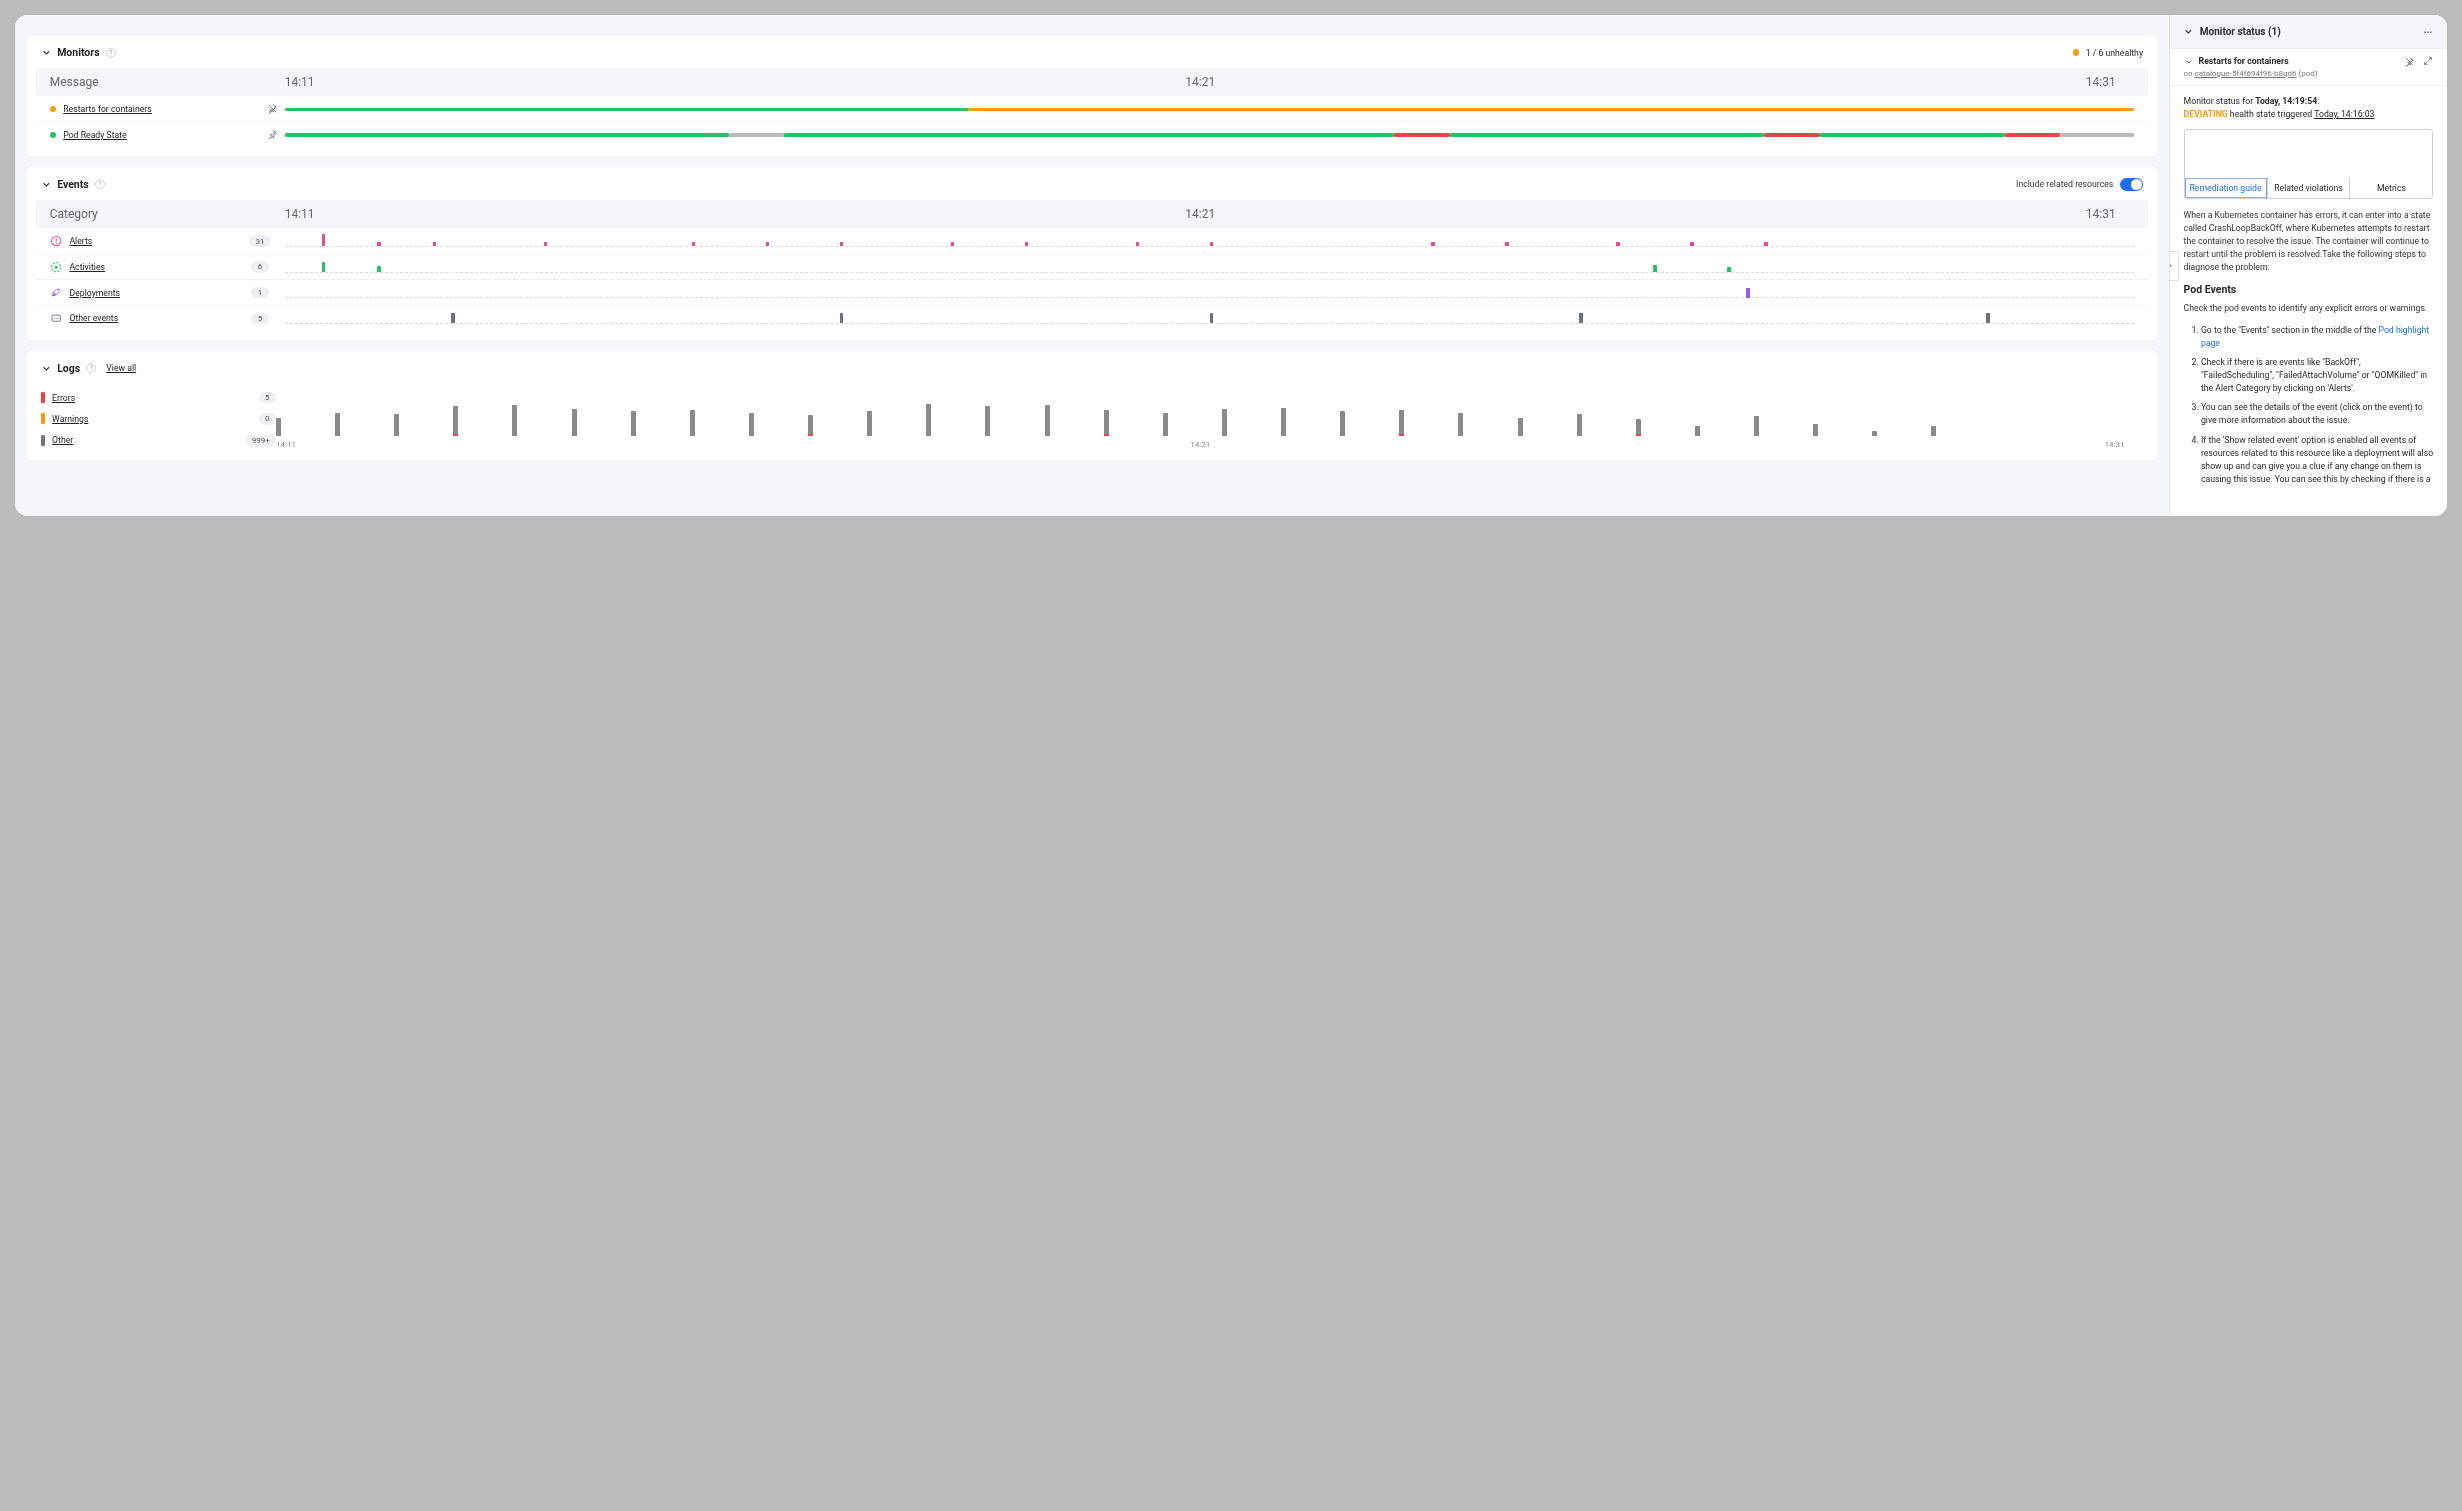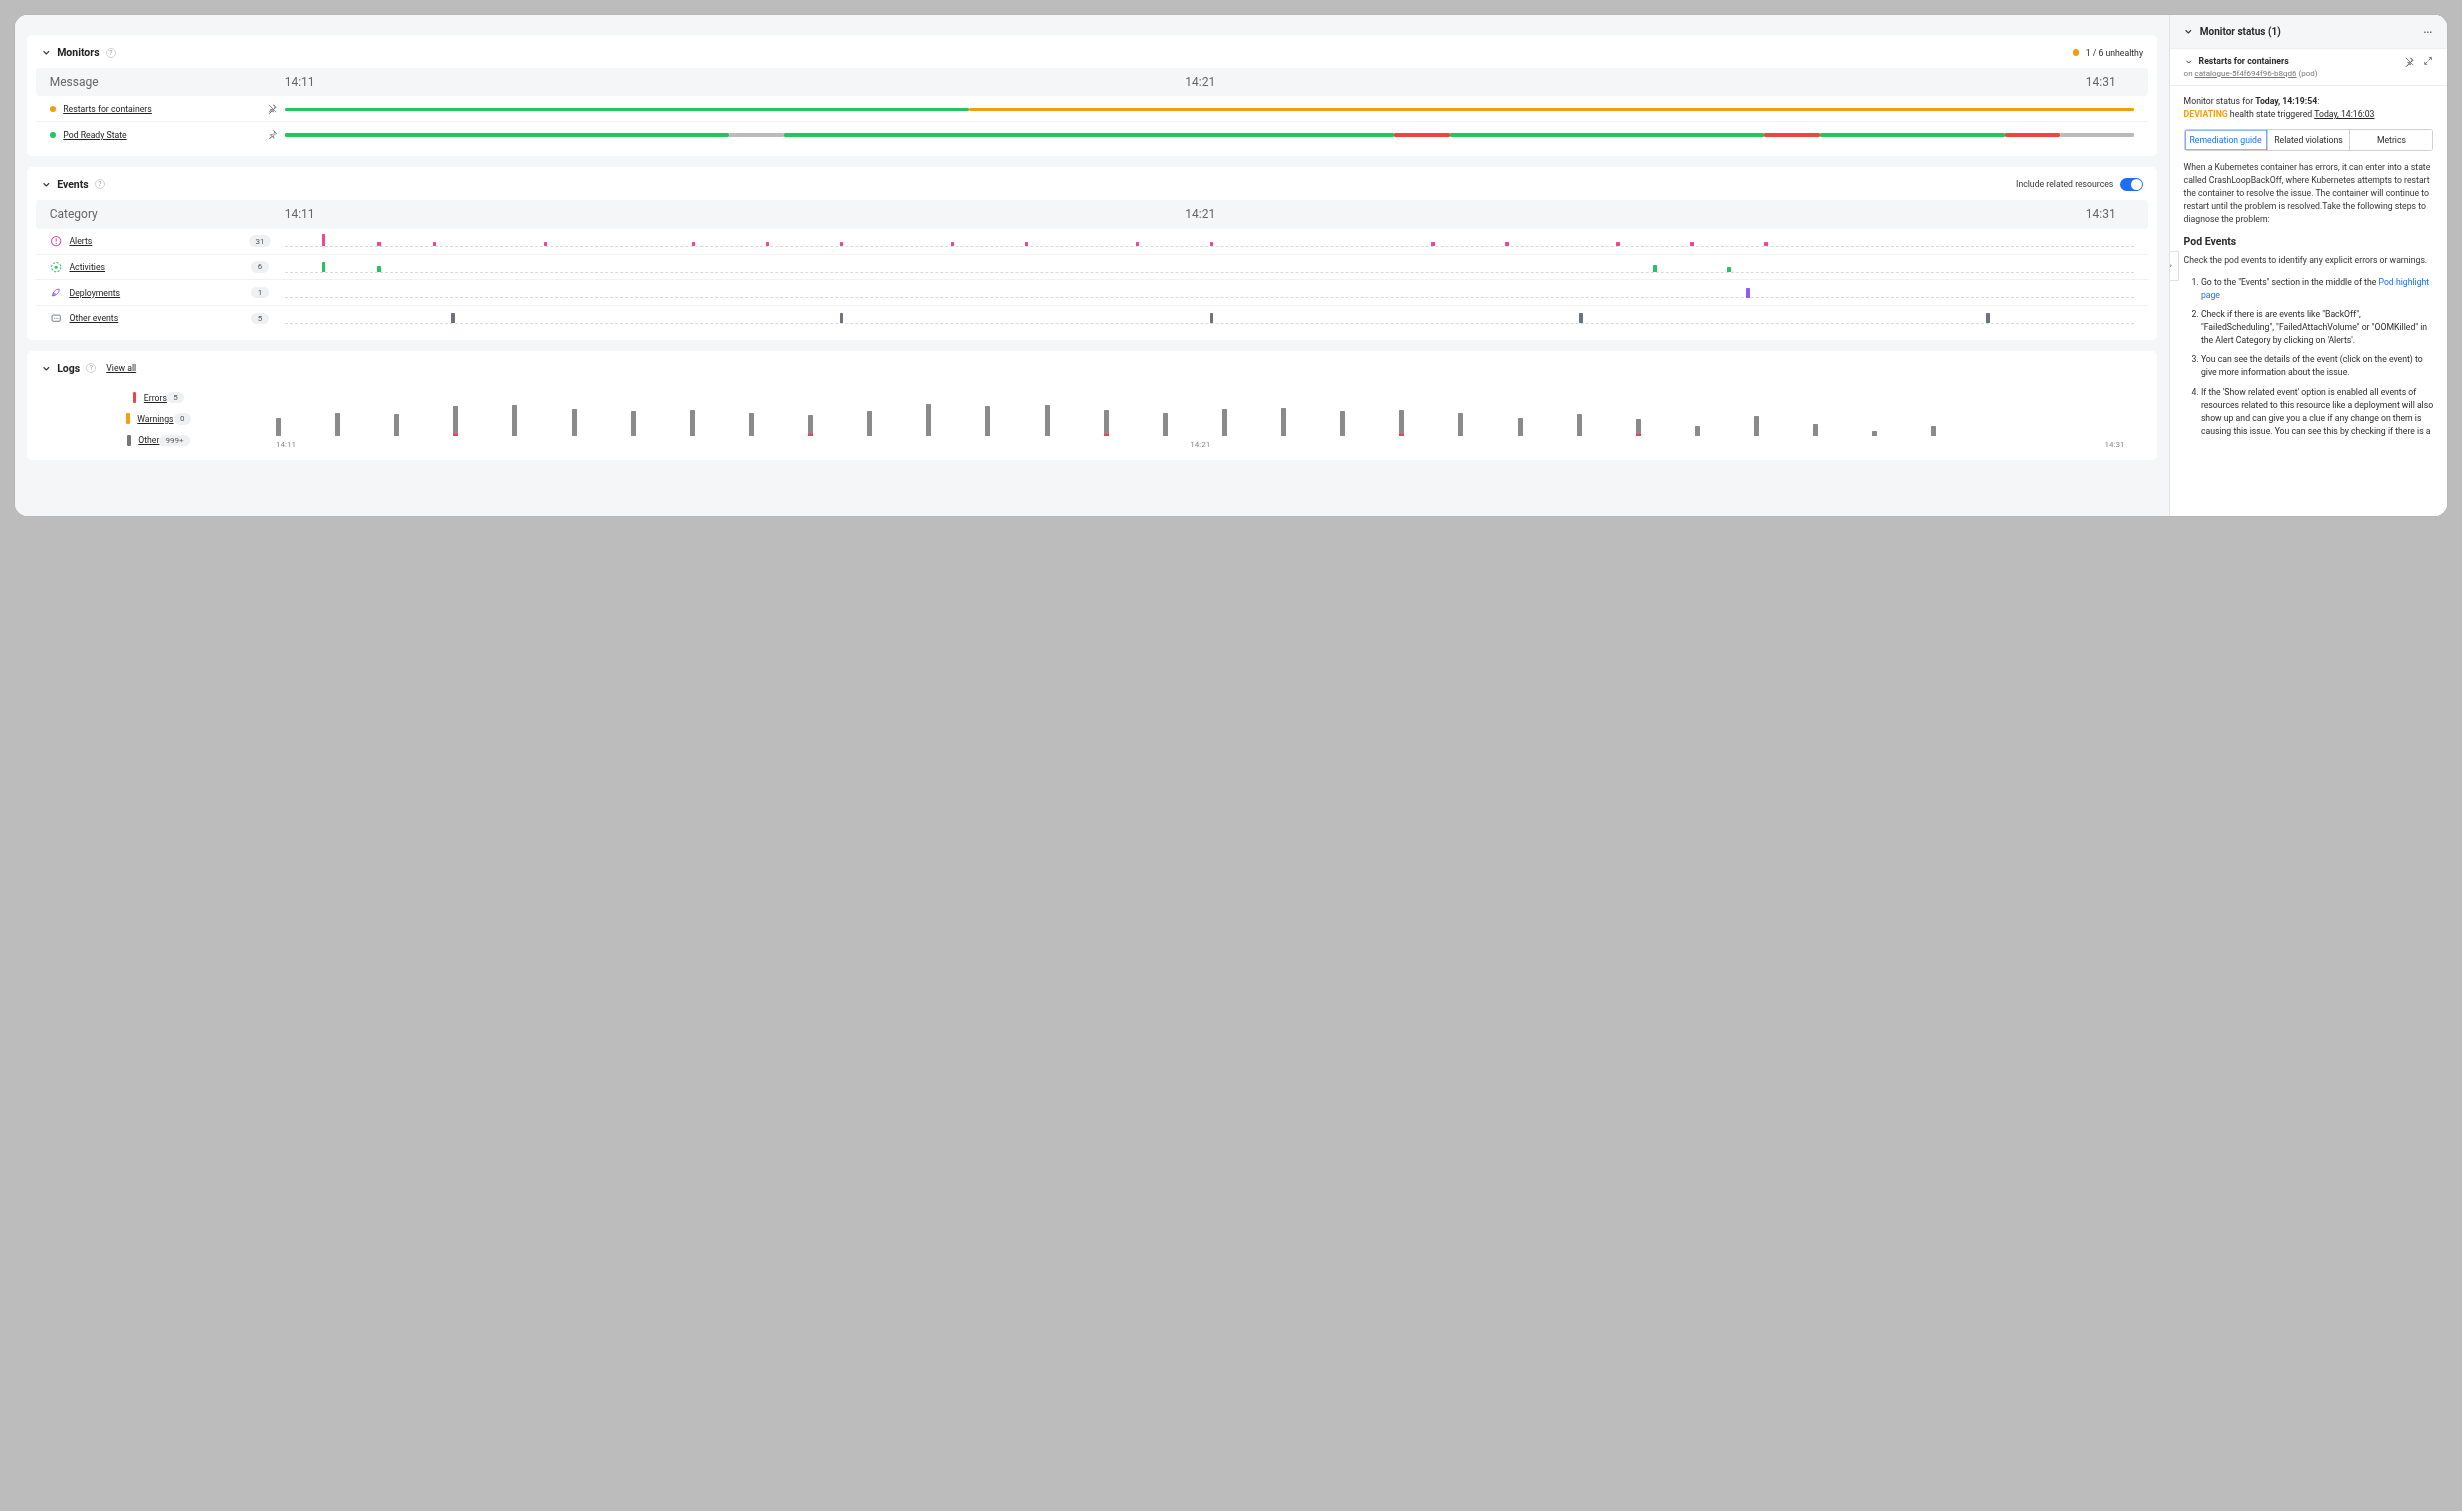--- a/index.html
+++ b/index.html
@@ -75,40 +75,40 @@
   .toggle {
     width:23.5px;height:13.6px;border-radius:6.8px;background:#1d6ff5;position:relative;cursor:pointer;
   }
   .toggle::after { content:"";position:absolute;right:1.2px;top:1.2px;width:11px;height:11px;border-radius:50%;background:#fff;}
   .include-wrap { display:flex;align-items:center;gap:6.2px;color:#333;font-size:8.7px;}
   .mini-bar { position:absolute; bottom:1.2px; width:3.7px; border-radius:0.6px;}
   .dashline { position:absolute; bottom:0.6px; left:0; right:0; height:0; border-bottom:1.2px dashed #d9d9d9;}
   
   .logs-body { display:flex; padding: 3.7px 13.6px 0 13.6px; }
   .logs-cats { flex:0 0 235px; }
-  .logs-cat { display:flex; align-items:center; justify-content:center; padding:5px 0;}
+  .logs-cat { display:flex; align-items:center; justify-content:space-between; padding:5px 0;}
   .logs-cat-left { display:flex; align-items:center; gap:7.4px;}
   .log-sw { width:3.7px;height:11px;border-radius:1.2px;}
   .log-red{background:#ef4444;} .log-org{background:#f59e0b;} .log-gray{background:#777;}
   .logs-chart { flex:1; position:relative; height:62px;}
   .logs-axis { display:flex; justify-content:space-between; padding:0 18.6px 0 0; font-size:8px; color:#888; margin-top:2.5px;}
   .lb { position:absolute; bottom:12.4px; width:5px; background:#8a8a8a; border-radius:0.6px;}
   .lb-err{ position:absolute; bottom:12.4px; width:5px; height:2.5px; background:#ef4444;}
   
   .side-head { display:flex; align-items:center; justify-content:space-between; padding: 11px 13.6px; border-bottom:0.6px solid #eee; background:#f5f6f7;}
   .side-title-wrap { display:flex; align-items:center; gap:6.2px; font-weight:700; font-size:10px;}
   .side-card { padding: 7.4px 13.6px; border-bottom:0.6px solid #eee;}
   .side-card-head { display:flex; justify-content:space-between; align-items:flex-start;}
   .side-card-title { display:flex; align-items:center; gap:5px; font-weight:700;}
   .side-sub { color:#777; font-size:8px; margin-top:2.5px;}
   .side-body { padding: 10px 13.6px; overflow-y:auto; flex:1;}
   .status-line { margin-bottom:2.5px;}
   .dev { color:#f59e0b; font-weight:700;}
   .tabs { display:flex; border:0.6px solid #d0d0d0; border-radius:2.5px; overflow:hidden; margin:10px 0;}
-  .tab { flex:1; padding:5px 3.7px; text-align:center; font-size:8.7px; cursor:pointer; border-right:0.6px solid #d0d0d0; background:#fff;}
+  .tab { flex:1; padding:5px 3.7px; text-align:center; font-size:8.7px; cursor:pointer; border-right:0.6px solid #d0d0d0; background:#fff;margin-top:48px;}
   .tab:last-child{border-right:none;}
   .tab.active { color:#1d6ff5; box-shadow: inset 0 0 0 0.6px #1d6ff5;}
   .guide p { margin-bottom:8.7px; line-height:1.5; color:#333;}
   .guide h3 { font-size:10.5px; font-weight:700; margin:6.2px 0 6.2px 0;}
   .guide ol { padding-left: 17.3px; }
   .guide li { margin-bottom:6.2px; line-height:1.5;}
   .guide a { color:#1d6ff5; text-decoration:none;}
   .collapse-handle {
     position:absolute; left:-8.7px; top:50%; transform:translateY(-50%);
     width:17.3px;height:30px;background:#fff;border:0.6px solid #e0e0e0;border-radius:8.7px 0 0 8.7px;

